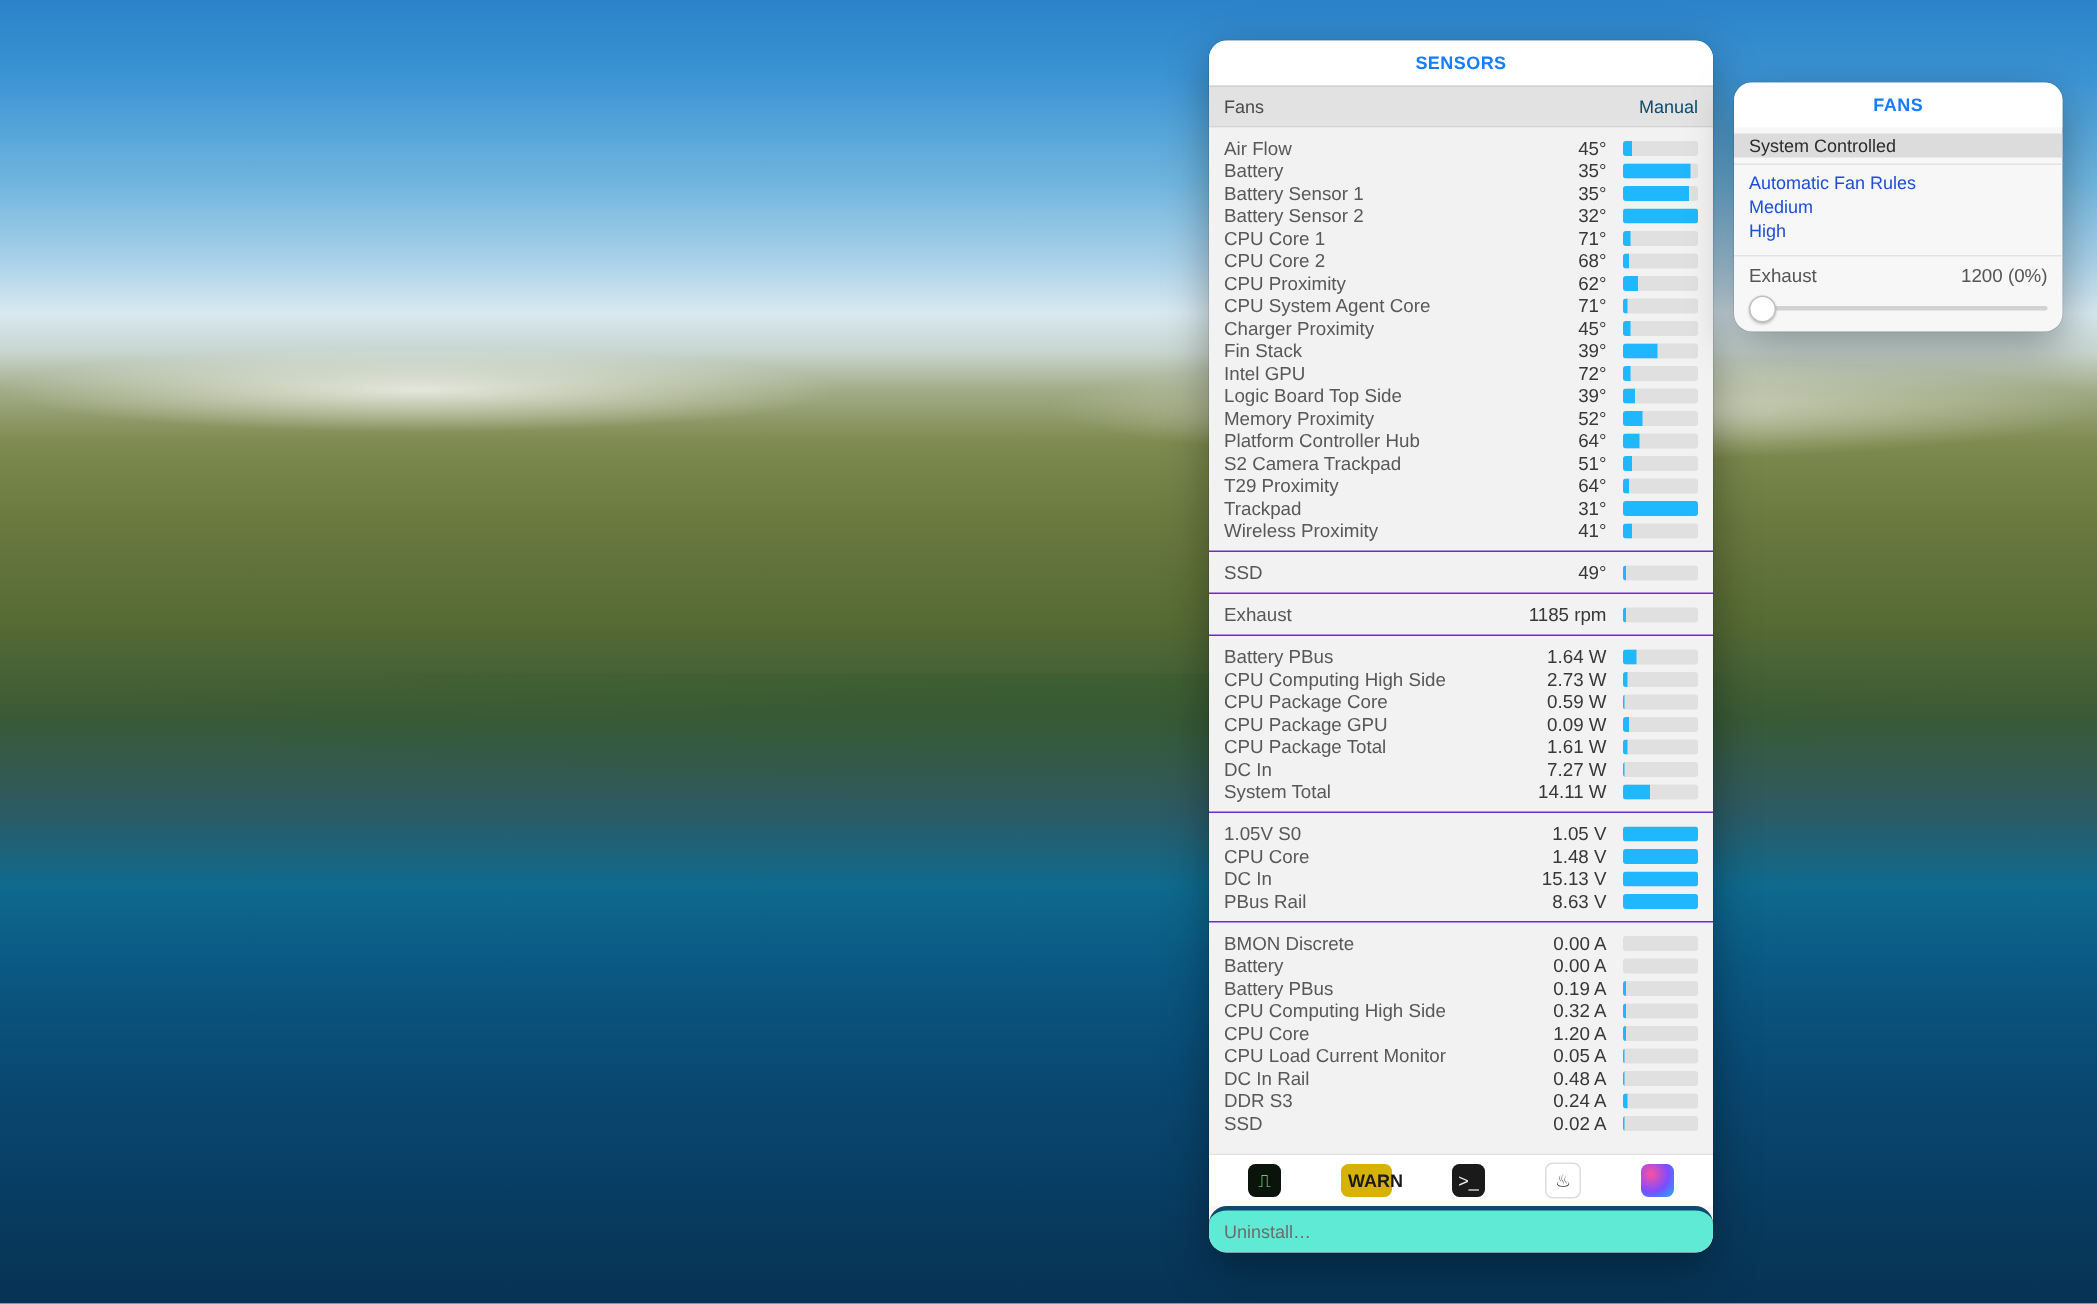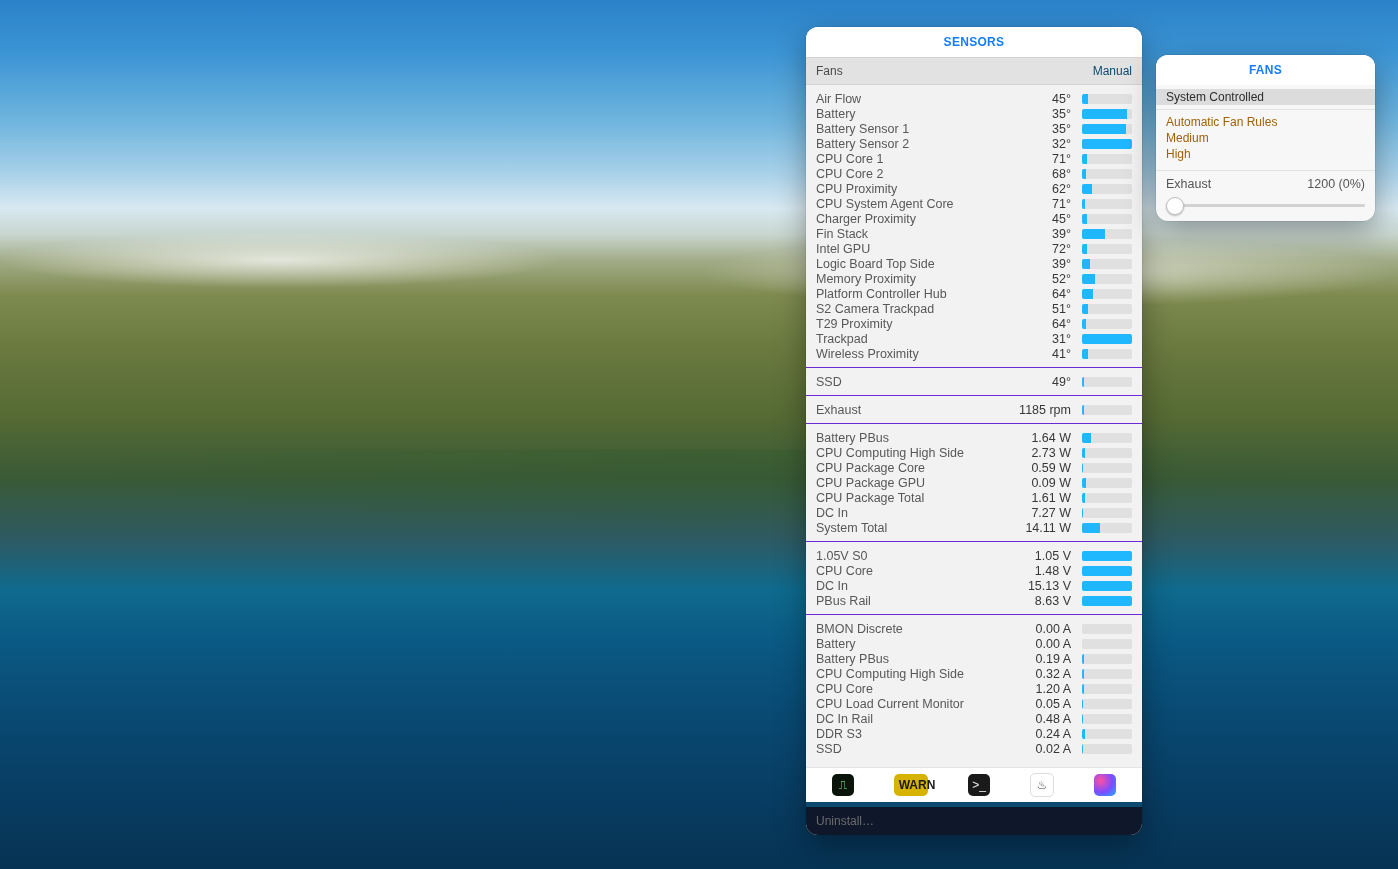--- a/index.html
+++ b/index.html
@@ -29,25 +29,25 @@
 .scroll{flex:1;overflow:hidden;background:#f2f2f2;}
 .group{padding:6px 10px 6px 10px;}
 .group+.group{border-top:1px solid #6d28d9;}
 .row{display:flex;align-items:center;height:15px;gap:11px;}
 .row .name{flex:1;white-space:nowrap;overflow:hidden;text-overflow:ellipsis;color:#585858;}
 .row .val{width:58px;text-align:right;font-variant-numeric:tabular-nums;color:#383838;font-weight:500;}
 .row .bar{width:50px;height:10px;background:#e0e0e0;border-radius:2px;overflow:hidden;}
 .row .bar i{display:block;height:100%;background:#1fb8ff;}
 .launcher{height:34px;background:#fff;border-top:1px solid #e3e3e3;display:flex;align-items:center;justify-content:space-around;padding:0 6px;}
 .launcher .ic{width:22px;height:22px;border-radius:5px;display:flex;align-items:center;justify-content:center;font-size:12px;}
-.uninstall{height:28px;display:flex;align-items:center;padding:0 10px;background:#0f172a;border-top:5px solid #0c4a6e;color:#6c6c6c;font-size:12px;}
+.uninstall{height:28px;display:flex;align-items:center;padding:0 10px;background:#5eead4;border-top:3px solid #0c4a6e;color:#6c6c6c;font-size:12px;border-radius:12px;}
 
 
 .flist{padding:4px 0;}
-.fitem{height:16px;display:flex;align-items:center;padding:0 10px;color:#a16207;font-size:12px;}
+.fitem{height:16px;display:flex;align-items:center;padding:0 10px;color:#1d4ed8;font-size:12px;}
 .fitem.sel{background:#dcdcdc;color:#2c2c2c;}
 .fsep{height:1px;background:#e3e3e3;margin:4px 0;}
 .ex-row{display:flex;justify-content:space-between;padding:0 10px;height:18px;align-items:center;color:#555;}
 .slider{margin:4px 10px 8px 10px;height:16px;position:relative;}
 .slider .track{position:absolute;left:0;right:0;top:7px;height:3px;background:#d2d2d2;border-radius:2px;}
 .slider .knob{position:absolute;left:0;top:0;width:16px;height:16px;background:#fff;border:1px solid #c0c0c0;border-radius:50%;box-shadow:0 1px 2px rgba(0,0,0,.25);}
 .edit{padding:6px 10px 8px 10px;border-top:1px solid #e3e3e3;color:#555;font-size:12px;}
 
 
 .ic1{background:#0a140a;color:#7cff9a;}

